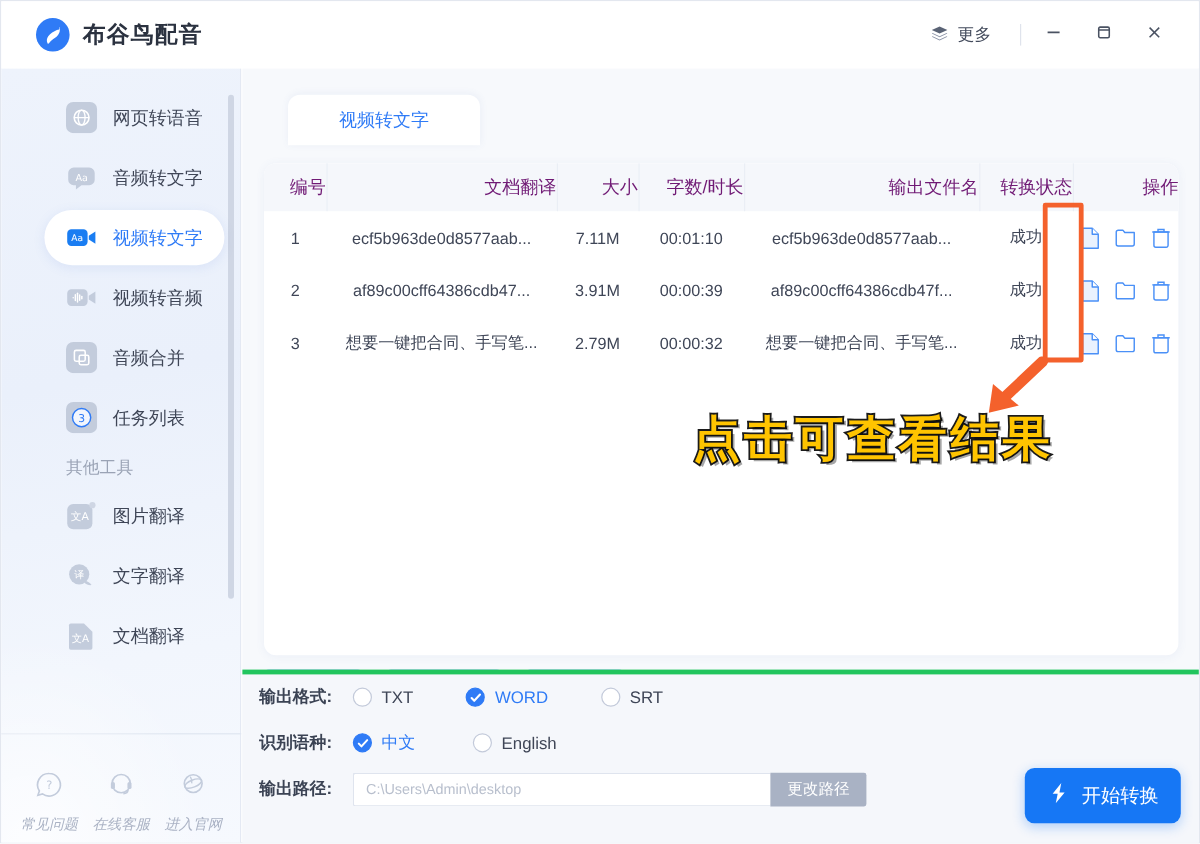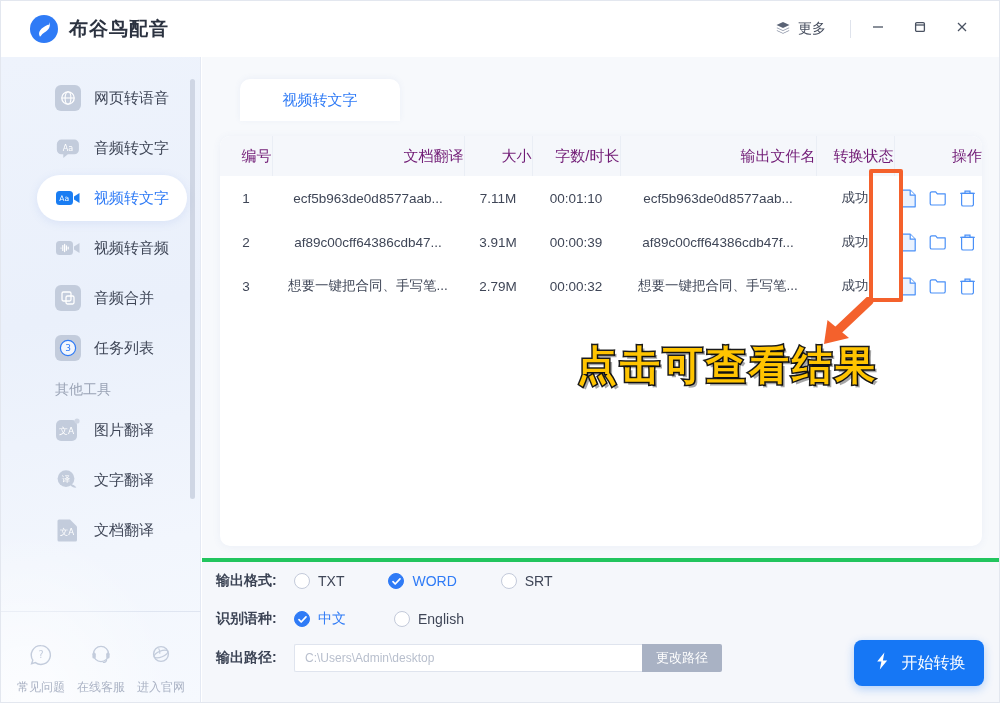--- a/index.html
+++ b/index.html
@@ -95,21 +95,21 @@
   }
   .side-footer {
     position: absolute; left: 0; bottom: 8px; width: 200px;
     display: flex; justify-content: space-around; align-items: flex-end;
     padding: 0 10px; z-index: 3;
   }
   .foot-item {
     display: flex; flex-direction: column; align-items: center; gap: 7px;
     cursor: pointer; width: 58px;
   }
-  .foot-item .flabel { font-size: 12px; color: #aab2c4; white-space: nowrap; }
+  .foot-item .flabel { font-size: 12px; color: #aab2c4; white-space: nowrap; font-style: italic; }
 
   
   .main {
     position: absolute; top: 56px; left: 201px;
     width: 798px; height: 647px;
     background: #f7f9fc;
   }
   .tabs { padding: 22px 0 0 38px; }
   .tab {
     display: inline-flex; align-items: center; justify-content: center;

